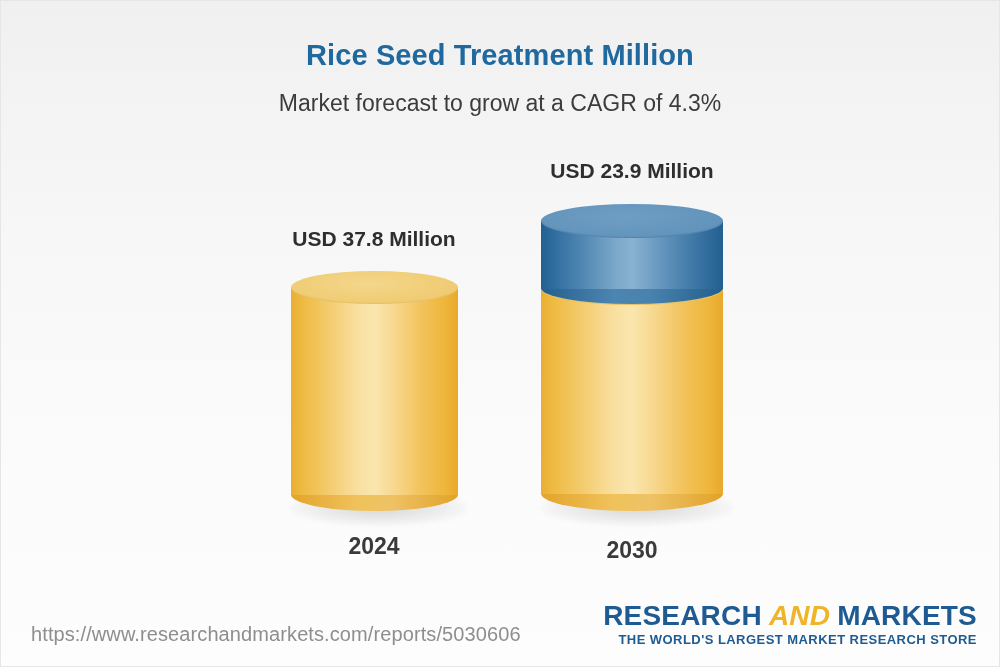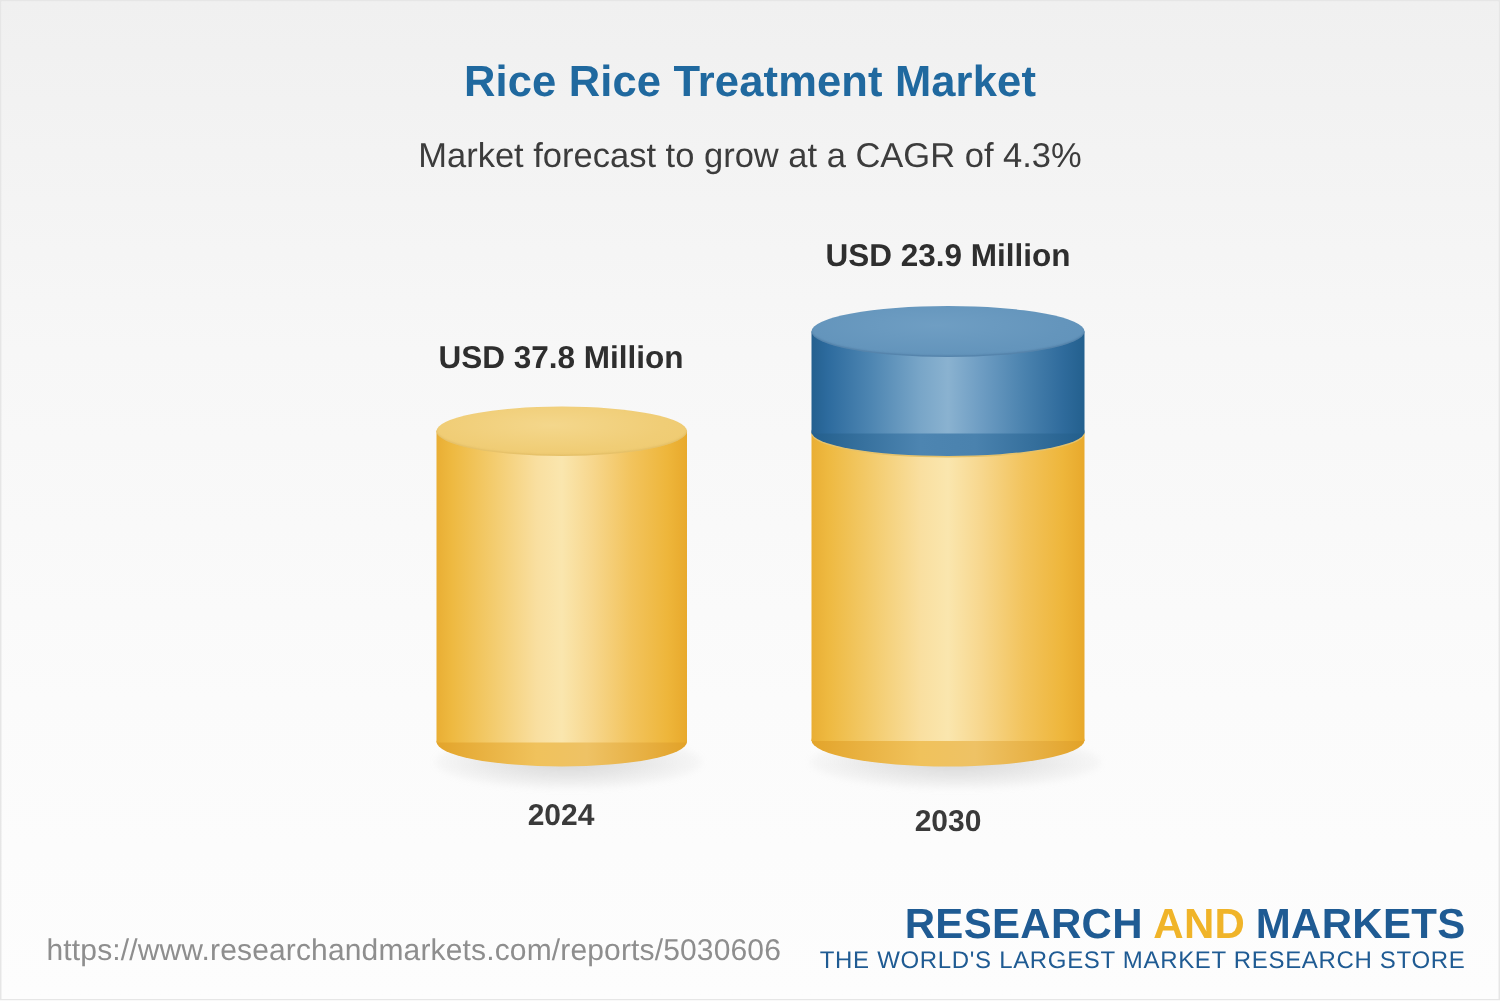--- a/index.html
+++ b/index.html
@@ -65,21 +65,21 @@
     text-align: center;
     font-size: 21px;
     font-weight: bold;
     color: #2e2e2e;
     white-space: nowrap;
   }
 
   .bar-category-label {
     position: absolute;
     text-align: center;
-    font-size: 20px;
+    font-size: 23px;
     font-weight: bold;
     color: #3a3a3a;
     white-space: nowrap;
   }
 
   .cylinder {
     position: absolute;
   }
 
   
@@ -178,34 +178,34 @@
   #logo-main {
     font-size: 28px;
     font-weight: bold;
     letter-spacing: 0.2px;
     line-height: 1.05;
     white-space: nowrap;
   }
   .logo-word-blue { color: #1f5b93; }
   .logo-word-gold { color: #f0b429; }
   #logo-tagline {
-    font-size: 16px;
-    font-weight: normal;
+    font-size: 13px;
+    font-weight: bold;
     color: #1f5b93;
     letter-spacing: 0.45px;
     margin-top: 2px;
     white-space: nowrap;
   }
 </style>
 </head>
 <body>
 
 <div id="canvas">
 
-  <div id="chart-title">Rice Rice Treatment Market</div>
+  <div id="chart-title">Rice Seed Treatment Million</div>
   <div id="chart-subtitle">Market forecast to grow at a CAGR of 4.3%</div>
 
   <div id="plot-area">
 
     <div class="bar-group" style="left:0; top:0; width:1000px; height:600px;">
 
       <div class="bar-value-label" style="left:253px; top:226px; width:240px;">USD 37.8 Million</div>
 
       <div class="cyl-shadow" style="left:289px; top:489px; width:178px; height:36px;"></div>
 
@@ -249,17 +249,17 @@
       </div>
 
       <div class="bar-category-label" style="left:511px; top:536px; width:240px;">2030</div>
     </div>
 
   </div>
 
   <div id="footer-url">https://www.researchandmarkets.com/reports/5030606</div>
 
   <div id="logo">
-    <div id="logo-main"><span class="logo-word-blue">RESEARCH</span><span class="logo-word-gold" style="margin:0 7px;">AND</span><span class="logo-word-blue">MARKETS</span></div>
+    <div id="logo-main"><span class="logo-word-blue">RESEARCH</span><span class="logo-word-gold" style="margin:0 7px;font-style:italic;">AND</span><span class="logo-word-blue">MARKETS</span></div>
     <div id="logo-tagline">THE WORLD'S LARGEST MARKET RESEARCH STORE</div>
   </div>
 
 </div>
 
 </body></html>

